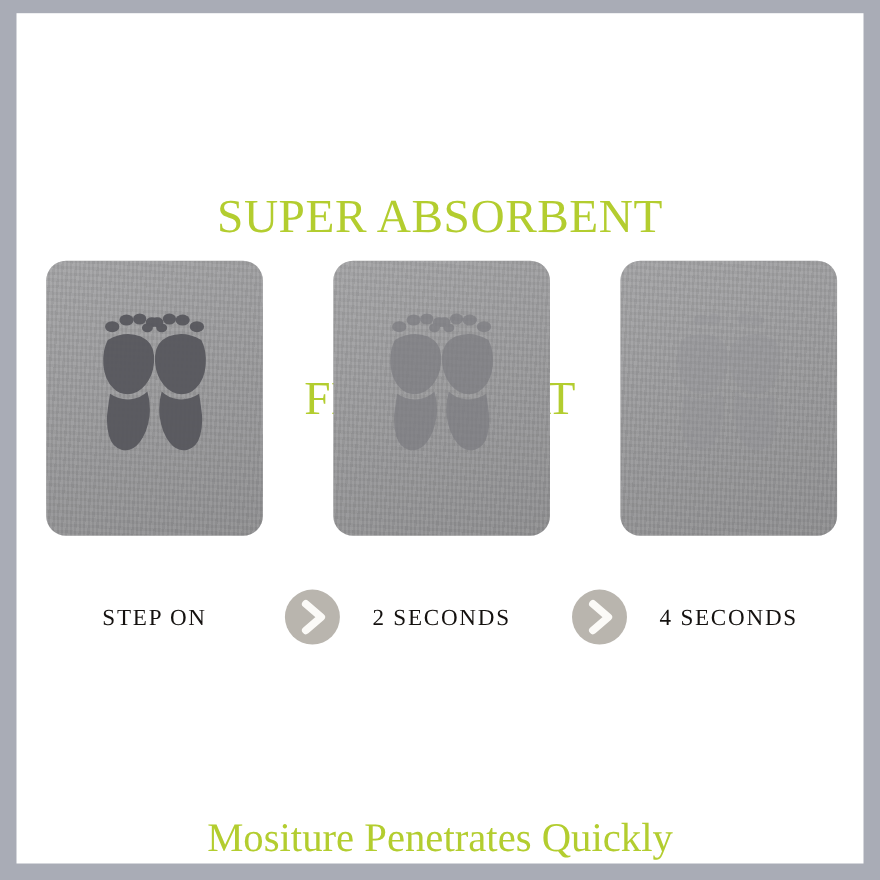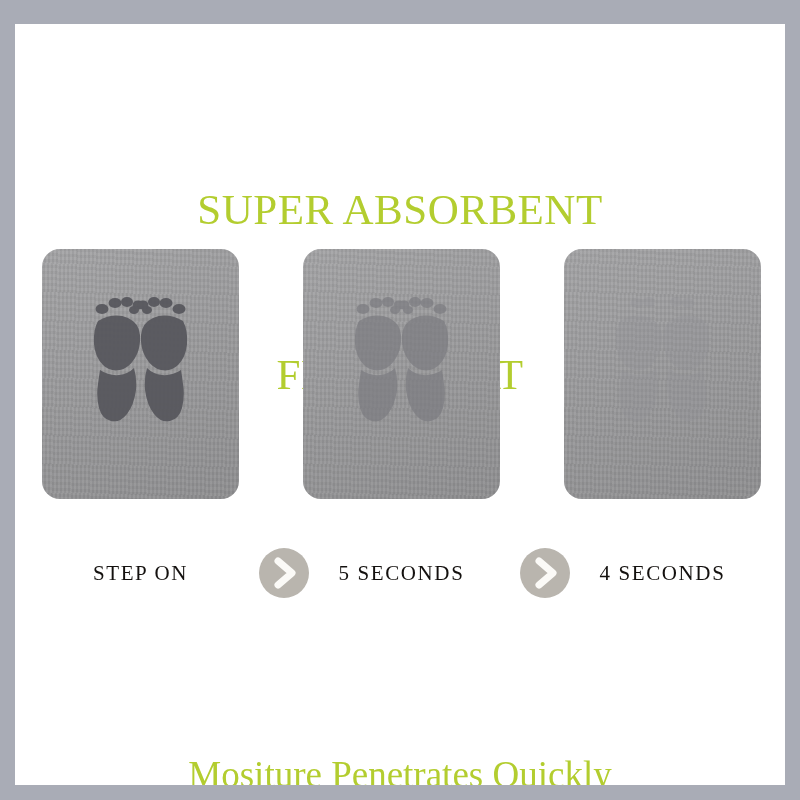--- a/index.html
+++ b/index.html
@@ -15,21 +15,21 @@
     font-family: "Liberation Serif", "DejaVu Serif", serif;
   }
 
   
   #product-card {
     position: relative;
     width: 800px;
     height: 800px;
     box-sizing: border-box;
     background: #a9acb6;      
-    padding: 24px 15px 15px 15px;
+    padding: 12px 15px 15px 15px;
   }
   #card-inner {
     position: relative;
     width: 100%;
     height: 100%;
     box-sizing: border-box;
     background: #ffffff;
     overflow: hidden;
   }
 
@@ -227,21 +227,21 @@
 
     <div id="caption-row">
       <div class="caption-label cap-0">STEP ON</div>
 
       <div class="arrow-badge arr-0">
         <svg viewBox="0 0 50 50">
           <path d="M19 13 L33 25 L19 37" fill="none" stroke="#fbfaf7" stroke-width="7" stroke-linecap="round" stroke-linejoin="round"></path>
         </svg>
       </div>
 
-      <div class="caption-label cap-1">5 SECONDS</div>
+      <div class="caption-label cap-1">2 SECONDS</div>
 
       <div class="arrow-badge arr-1">
         <svg viewBox="0 0 50 50">
           <path d="M19 13 L33 25 L19 37" fill="none" stroke="#fbfaf7" stroke-width="7" stroke-linecap="round" stroke-linejoin="round"></path>
         </svg>
       </div>
 
       <div class="caption-label cap-2">4 SECONDS</div>
     </div>
 

